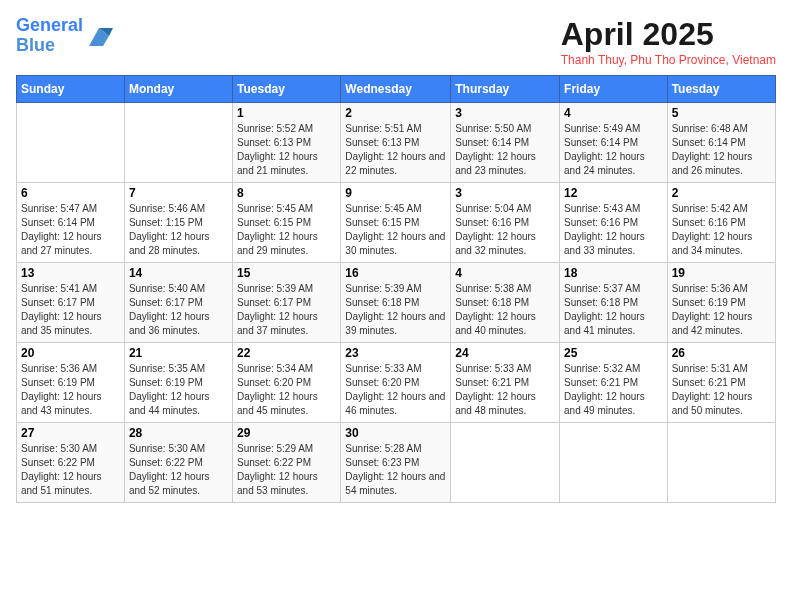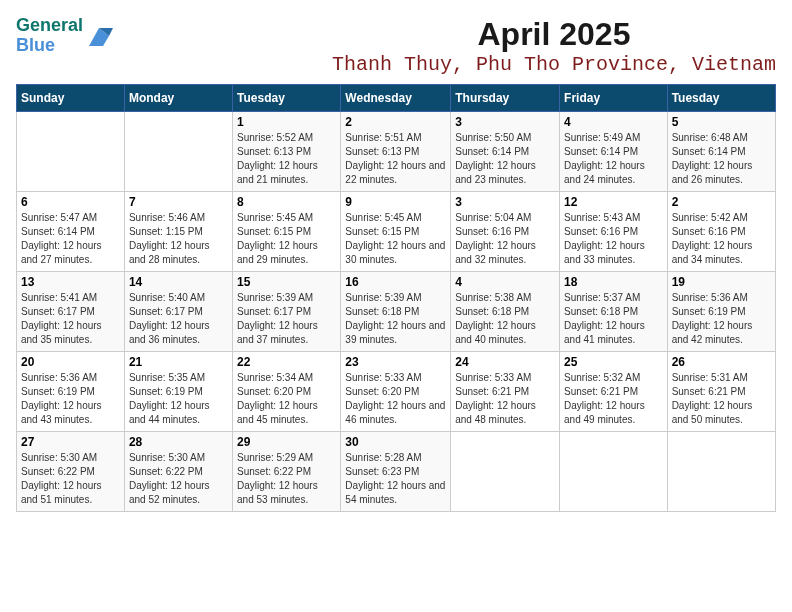--- a/index.html
+++ b/index.html
@@ -20,47 +20,46 @@
       display: flex;
       align-items: center;
     }
     .logo-text {
       font-size: 18px;
       font-weight: bold;
       color: #1a1a1a;
       line-height: 1.1;
     }
     .logo-text span {
-      color: #0f766e;
+      color: #3b82f6;
     }
     .logo-icon {
       width: 28px;
       height: 28px;
       margin-left: 2px;
     }
     .title-block {
-      text-align: center;
+      text-align: left;
     }
     .calendar-title {
       font-size: 32px;
       font-weight: bold;
       color: #1a1a1a;
     }
     .calendar-subtitle {
-      font-size: 20px;
-      color: #7f1d1d;
-      font-family: Liberation Mono, monospace;
+      font-size: 12px;
+      color: #ef4444;
     }
     table {
       width: 100%;
       border-collapse: collapse;
       font-size: 11px;
     }
     thead tr th {
-      background-color: #0c4a6e;
+      background-color: #3b82f6;
       color: #fff;
       font-weight: bold;
       font-size: 12px;
       padding: 6px 4px;
       text-align: left;
       border: 1px solid #3a60a8;
     }
     tbody tr td {
       border: 1px solid #ccc;
       vertical-align: top;

